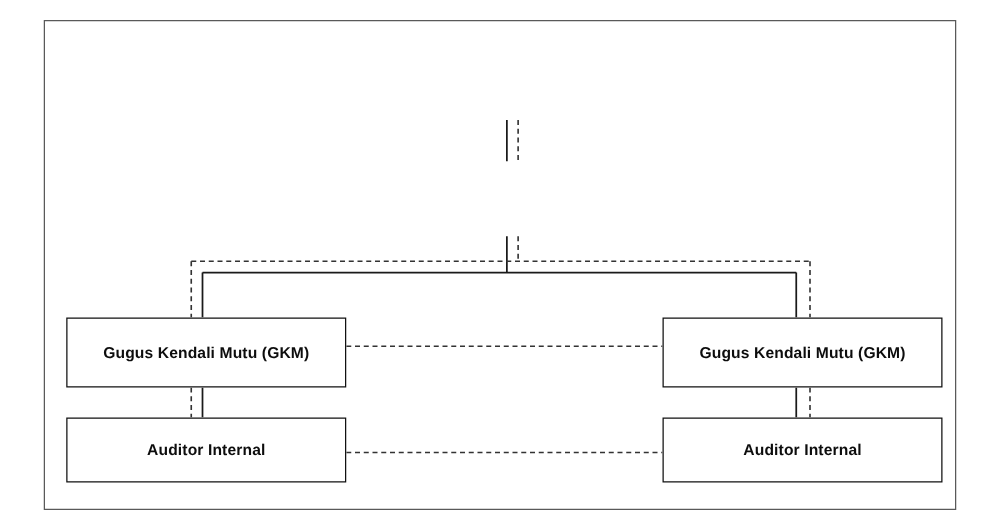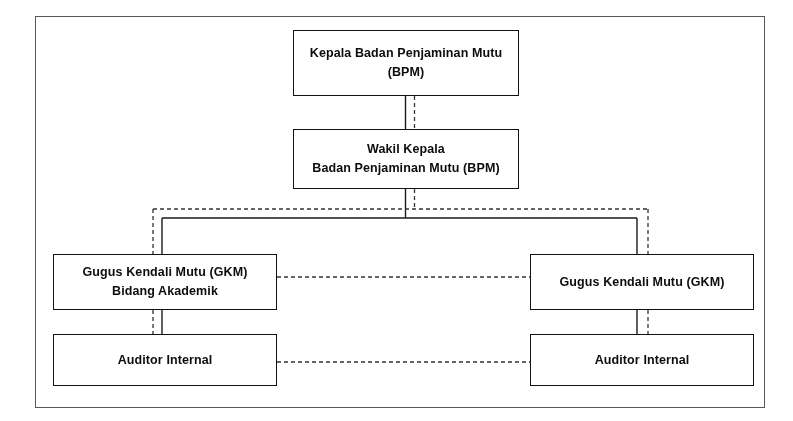--- a/index.html
+++ b/index.html
@@ -94,33 +94,24 @@
 
     <path d="M 637 310 L 637 334" stroke="#1a1a1a" stroke-width="1.4" fill="none"></path>
 
     <path d="M 648 310 L 648 334" stroke="#333333" stroke-width="1.3" fill="none" stroke-dasharray="4,3"></path>
 
     <path d="M 277 277 L 530 277" stroke="#333333" stroke-width="1.3" fill="none" stroke-dasharray="4,3"></path>
 
     <path d="M 277 362 L 530 362" stroke="#333333" stroke-width="1.3" fill="none" stroke-dasharray="4,3"></path>
   </svg>
 
-  <div class="node" id="node-kepala-bpm">
-    <span class="line">Kepala Badan Penjaminan Mutu</span>
-    <span class="line">(BPM)</span>
-  </div>
 
-  <div class="node" id="node-wakil-kepala">
-    <span class="line">Wakil Kepala</span>
-    <span class="line">Badan Penjaminan Mutu (BPM)</span>
-  </div>
 
   <div class="node" id="node-gkm-akademik">
     <span class="line">Gugus Kendali Mutu (GKM)</span>
-    <span class="line">Bidang Akademik</span>
   </div>
 
   <div class="node" id="node-gkm-penunjang">
     <span class="line">Gugus Kendali Mutu (GKM)</span>
   </div>
 
   <div class="node" id="node-auditor-left">
     <span class="line">Auditor Internal</span>
   </div>
 

